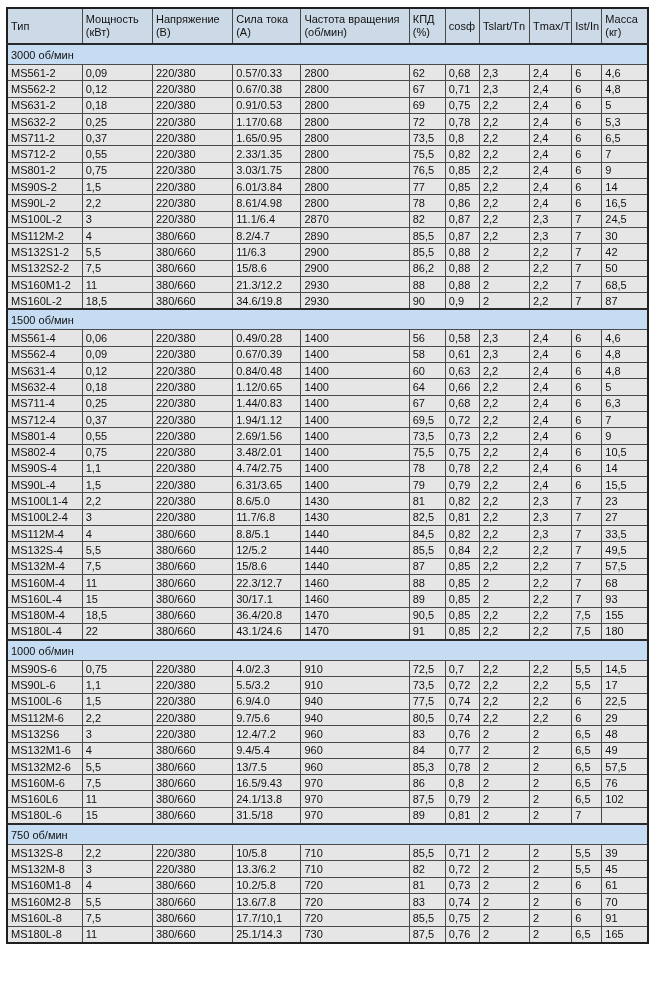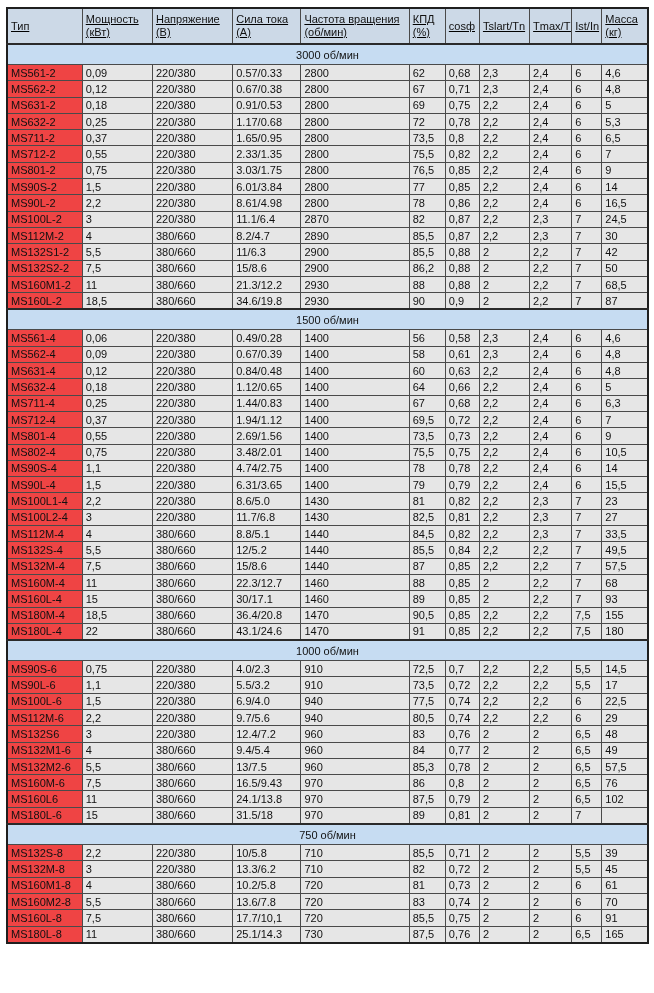--- a/index.html
+++ b/index.html
@@ -3,24 +3,24 @@
 <meta charset="utf-8">
 <style>
   html,body{margin:0;padding:0;background:#ffffff;}
   body{width:654px;height:993px;overflow:hidden;font-family:"Liberation Sans","DejaVu Sans",sans-serif;}
   .page{padding:7px 5px 4px 6px;}
   table{border-collapse:collapse;table-layout:fixed;width:643px;border:2px solid #1f1f1f;}
   td{border:1px solid #4a4a4a;font-size:11px;color:#111111;padding:0 3px;overflow:hidden;white-space:nowrap;vertical-align:middle;}
   thead td{height:34px;background:#ccd9e7;line-height:13px;}
   thead td .hline{display:block;}
   tbody td{height:15.3px;background:#e6e6e6;}
-  tbody td.rowhead{background:#ef4444;margin-top:14px;}
-  tbody tr.section-row td{height:19px;background:#c6dcf2;border-left:1px solid #4a4a4a;text-align:center;}
+  tbody td.rowhead{background:#e5e5e5;margin-top:14px;}
+  tbody tr.section-row td{height:19px;background:#c6dcf2;border-left:1px solid #4a4a4a;}
   tbody tr.section-row{border-top:2px solid #2a2a2a;border-bottom:1px solid #2a2a2a;}
-  thead tr{border-bottom:2px solid #2a2a2a;text-decoration:underline;}
+  thead tr{border-bottom:2px solid #2a2a2a;}
 </style>
 </head>
 <body>
 
 <div class="page">
   <table>
     <colgroup id="cols">
         <col style="width: 75px;">
         <col style="width: 70px;">
         <col style="width: 80px;">

